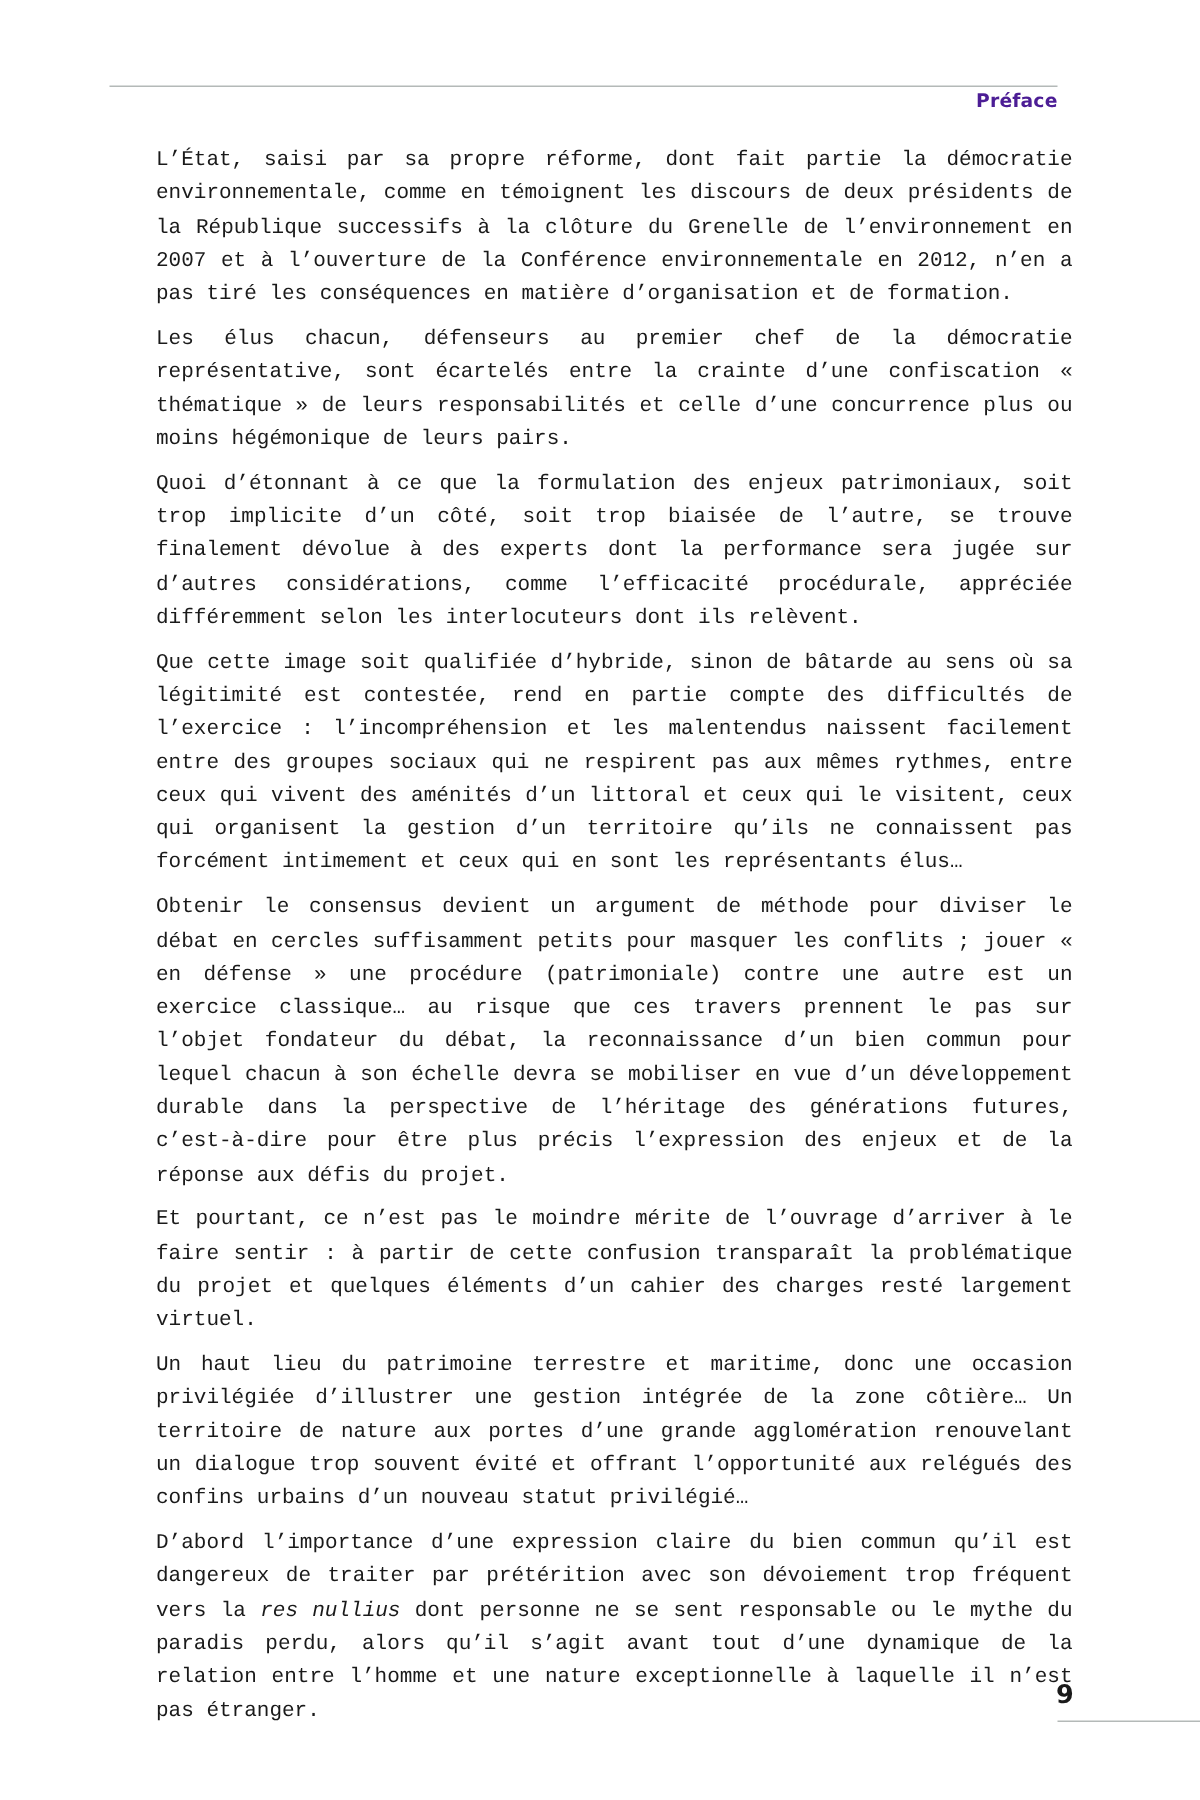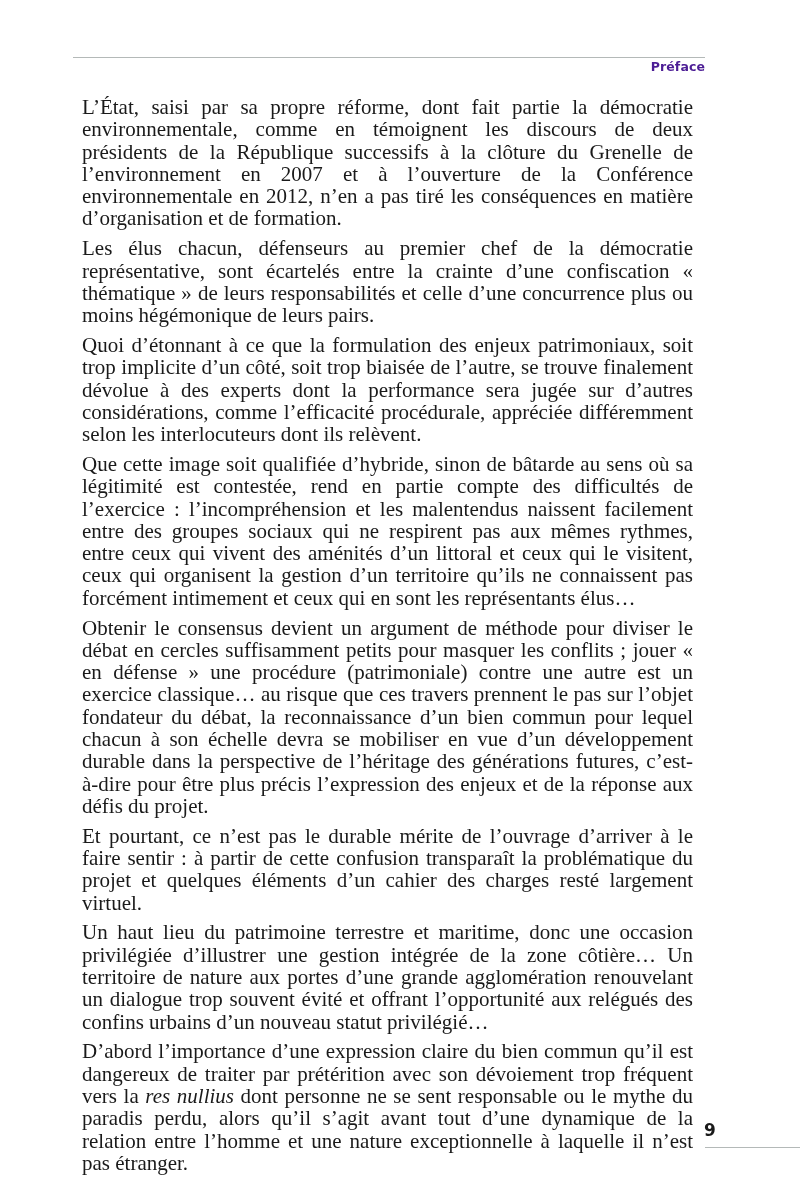--- a/index.html
+++ b/index.html
@@ -7,22 +7,22 @@
   .header-title {
     position:absolute; top:37px; right:95px;
     font-family:"DejaVu Sans", sans-serif; font-weight:bold;
     font-size:12.5px; color:#4c1d95; letter-spacing:0.1px;margin-top:22px;
   }
   .header-rule {
     position:absolute; top:57px; left:73px; width:632px; height:0;
     border-top:1.5px solid #b4b9b8;
   }
   .body-text {
-    position:absolute; top:96px; left:82px; width:611px;
-    font-family:Liberation Serif, serif; font-size:21px;
+    position:absolute; top:96px; left:104px; width:611px;
+    font-family:Liberation Mono, monospace; font-size:14px;
     line-height:22.3px; color:#1a1a1a; text-align:justify;
     hyphens:manual;
   }
   .body-text p { margin:0 0 7.5px 0; }
   .body-text em { font-style:italic; }
   .page-number {
     position:absolute; top:1120px; left:704px;
     font-family:"DejaVu Sans", sans-serif; font-weight:bold;
     font-size:17px; color:#1a1a1a;
   }
@@ -38,21 +38,21 @@
   <div class="header-title">Préface</div>
   <div class="header-rule"></div>
 </div>
 
 <div class="body-text">
   <p>L’État, saisi par sa propre réforme, dont fait partie la démocratie environnemen­tale, comme en témoignent les discours de deux présidents de la République successifs à la clôture du Grenelle de l’environnement en 2007 et à l’ouverture de la Conférence environnementale en 2012, n’en a pas tiré les conséquences en matière d’organisation et de formation.</p>
   <p>Les élus chacun, défenseurs au premier chef de la démocratie représentative, sont écartelés entre la crainte d’une confiscation « thématique » de leurs responsabilités et celle d’une concurrence plus ou moins hégémonique de leurs pairs.</p>
   <p>Quoi d’étonnant à ce que la formulation des enjeux patrimoniaux, soit trop implicite d’un côté, soit trop biaisée de l’autre, se trouve finalement dévolue à des experts dont la performance sera jugée sur d’autres considérations, comme l’effica­cité procédurale, appréciée différemment selon les interlocuteurs dont ils relèvent.</p>
   <p>Que cette image soit qualifiée d’hybride, sinon de bâtarde au sens où sa légiti­mité est contestée, rend en partie compte des difficultés de l’exercice : l’incom­préhension et les malentendus naissent facilement entre des groupes sociaux qui ne respirent pas aux mêmes rythmes, entre ceux qui vivent des aménités d’un littoral et ceux qui le visitent, ceux qui organisent la gestion d’un territoire qu’ils ne connaissent pas forcément intimement et ceux qui en sont les représentants élus…</p>
   <p>Obtenir le consensus devient un argument de méthode pour diviser le débat en cercles suffisamment petits pour masquer les conflits ; jouer « en défense » une procédure (patrimoniale) contre une autre est un exercice classique… au risque que ces travers prennent le pas sur l’objet fondateur du débat, la reconnaissance d’un bien commun pour lequel chacun à son échelle devra se mobiliser en vue d’un développement durable dans la perspective de l’héritage des générations futures, c’est-à-dire pour être plus précis l’expression des enjeux et de la réponse aux défis du projet.</p>
-  <p>Et pourtant, ce n’est pas le durable mérite de l’ouvrage d’arriver à le faire sentir : à partir de cette confusion transparaît la problématique du projet et quelques éléments d’un cahier des charges resté largement virtuel.</p>
+  <p>Et pourtant, ce n’est pas le moindre mérite de l’ouvrage d’arriver à le faire sentir : à partir de cette confusion transparaît la problématique du projet et quelques éléments d’un cahier des charges resté largement virtuel.</p>
   <p>Un haut lieu du patrimoine terrestre et maritime, donc une occasion privilégiée d’illustrer une gestion intégrée de la zone côtière… Un territoire de nature aux portes d’une grande agglomération renouvelant un dialogue trop souvent évité et offrant l’opportunité aux relégués des confins urbains d’un nouveau statut privilégié…</p>
   <p><span>D’abord l’importance d’une expression claire du bien commun qu’il est dangereux de traiter par prétérition avec son dévoiement trop fréquent vers la </span><em>res nullius</em><span> dont personne ne se sent responsable ou le mythe du paradis perdu, alors qu’il s’agit avant tout d’une dynamique de la relation entre l’homme et une nature exceptionnelle à laquelle il n’est pas étranger.</span></p>
 </div>
 
 <div>
   <div class="page-number">9</div>
   <div class="footer-rule"></div>
 </div>
 
 </body></html>

